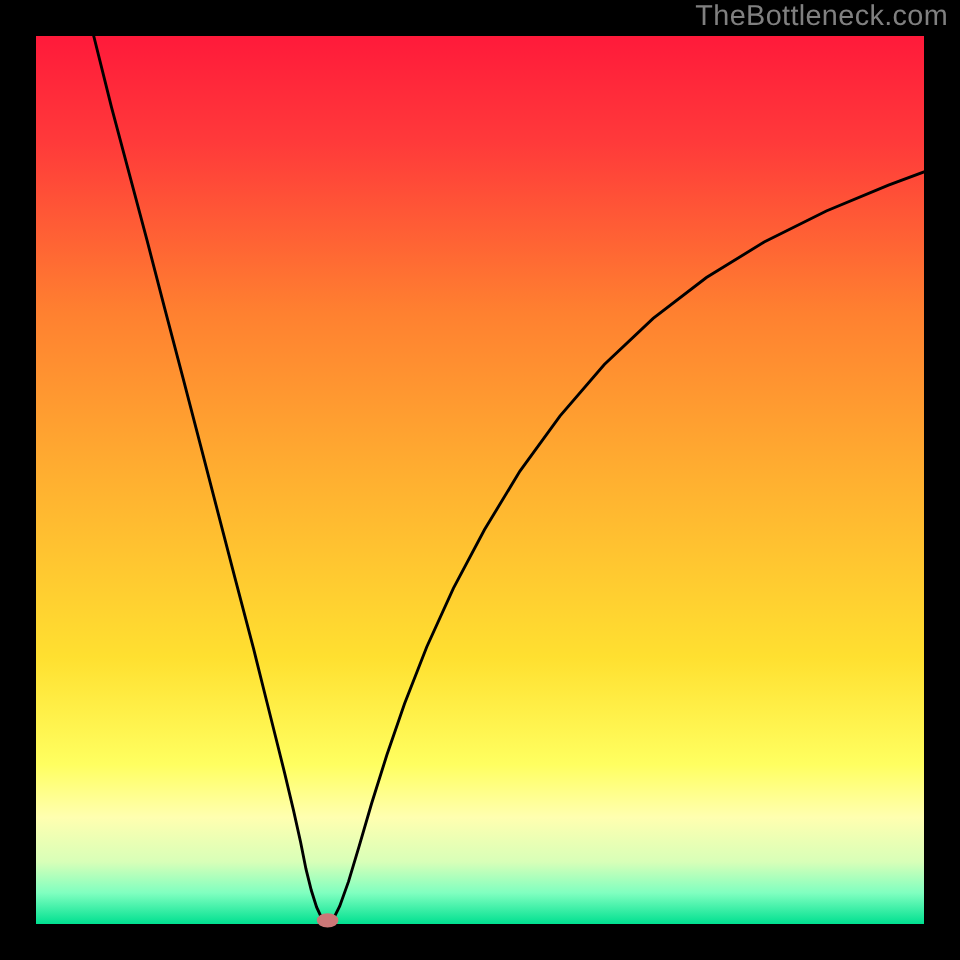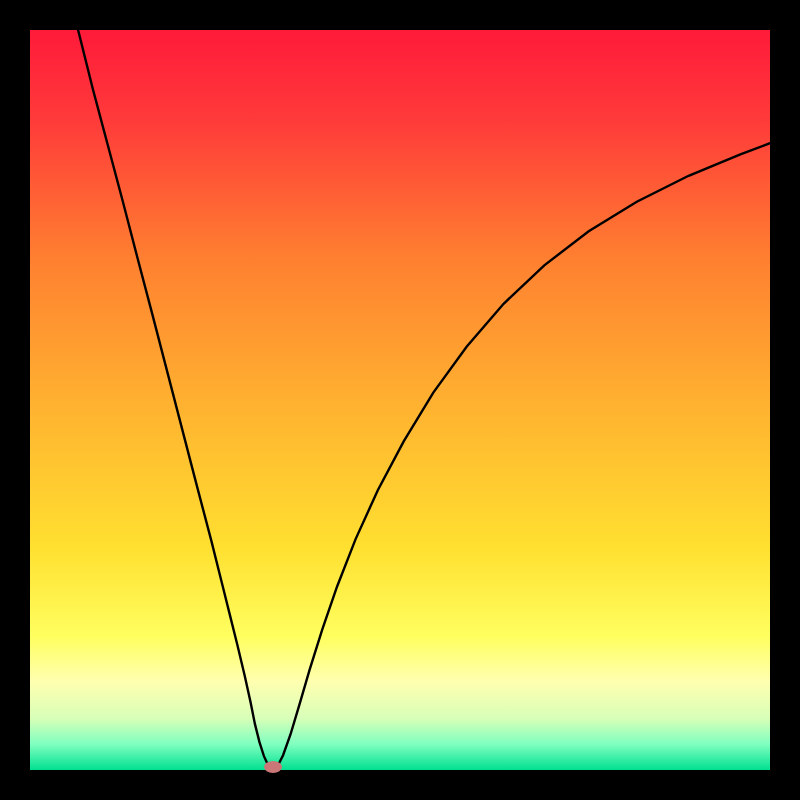--- a/index.html
+++ b/index.html
@@ -42,20 +42,21 @@
     background: #c77;
     border-radius: 50%;
     transform: translate(-50%, -50%);
     z-index: 5;
   }
 </style>
 </head>
 <body>
 
 <div class="container">
+  <div class="watermark">TheBottleneck.com</div>
   <div class="plot-area">
     <svg viewBox="0 0 740 740" preserveAspectRatio="none">
       <defs>
         <linearGradient id="bgGrad" x1="0" y1="0" x2="0" y2="1">
             <stop offset="0%" stop-color="#ff1a3a"></stop>
             <stop offset="12%" stop-color="#ff3a3a"></stop>
             <stop offset="31%" stop-color="#ff8030"></stop>
             <stop offset="50%" stop-color="#ffb030"></stop>
             <stop offset="70%" stop-color="#ffe030"></stop>
             <stop offset="82%" stop-color="#ffff60"></stop>

